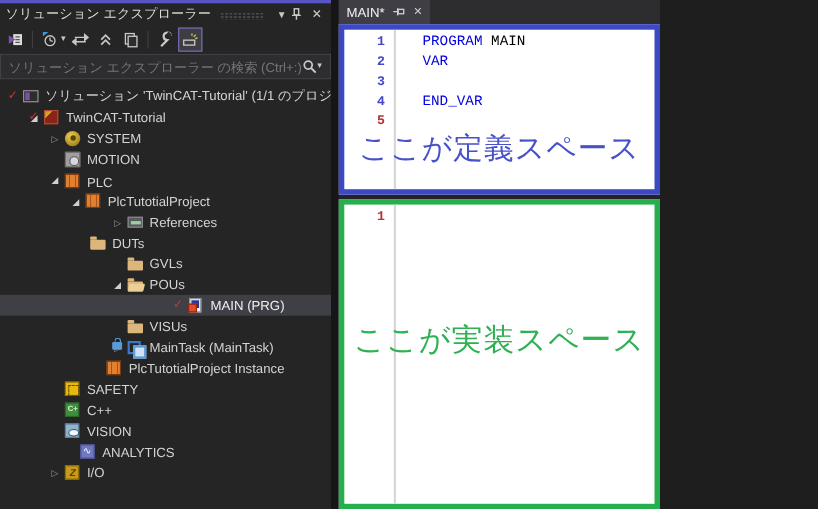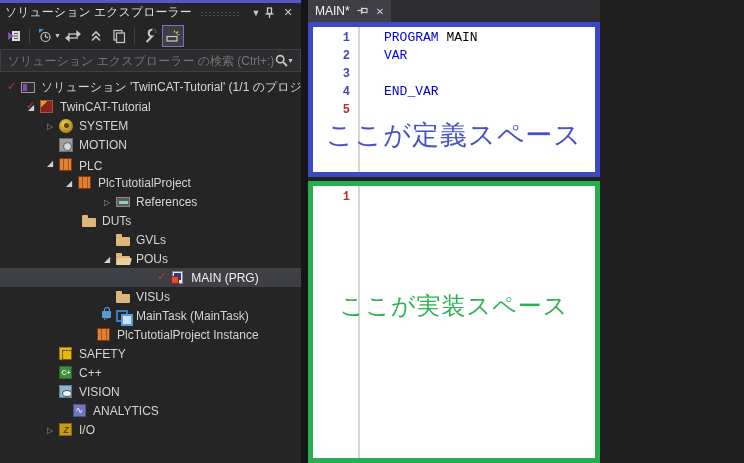--- a/index.html
+++ b/index.html
@@ -110,21 +110,21 @@
   .gutter-sep{width:2px;background:#d6d6d6;flex:none;}
   .codearea{flex:1;padding:2px 0 0 24px;font-family:"Liberation Mono","DejaVu Sans Mono",monospace;
             font-size:13px;line-height:18px;font-weight:normal;color:#000;white-space:pre;}
   .num{display:block;}
   .num.blue{color:var(--lnum);}
   .num.red{color:var(--lnum-mod);}
   .kw{color:var(--kw);}
   .annotation{position:absolute;left:0;right:0;text-align:center;font-size:27px;
               letter-spacing:1px;pointer-events:none;}
   .def-pane .annotation{top:90px;color:var(--def-ann);}
-  .impl-pane .annotation{top:104px;color:var(--impl-ann);font-size:24px;}
+  .impl-pane .annotation{top:104px;color:var(--impl-ann);font-size:28px;}
   svg{display:block;}
 </style>
 </head>
 <body>
 
 <div class="app">
 
   <div class="left-panel">
     <div class="titlebar">
       <span>ソリューション エクスプローラー</span>

